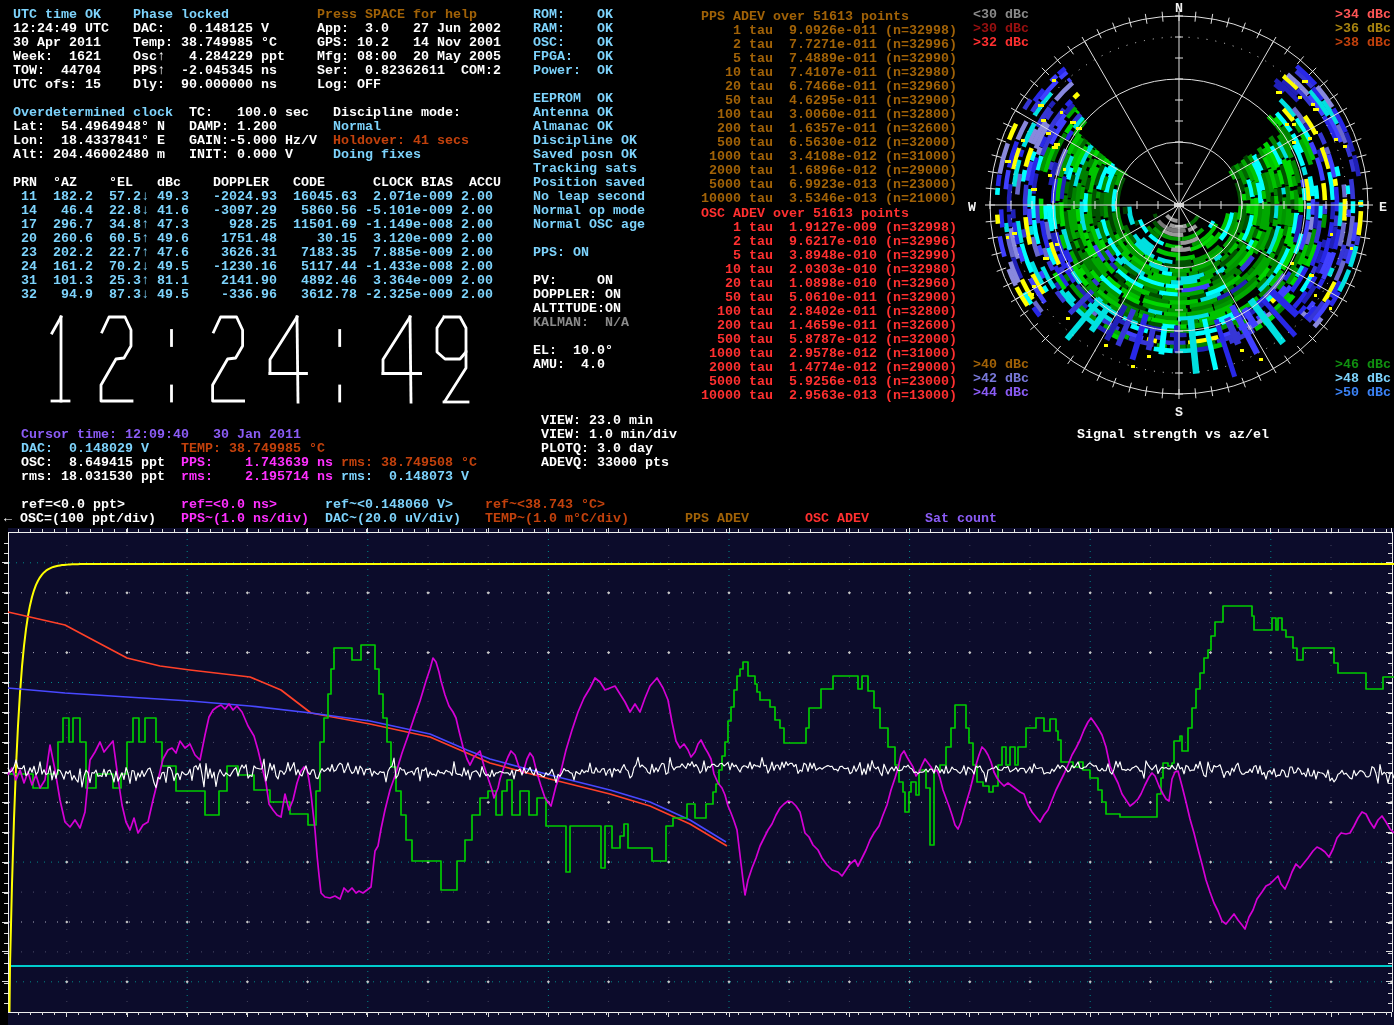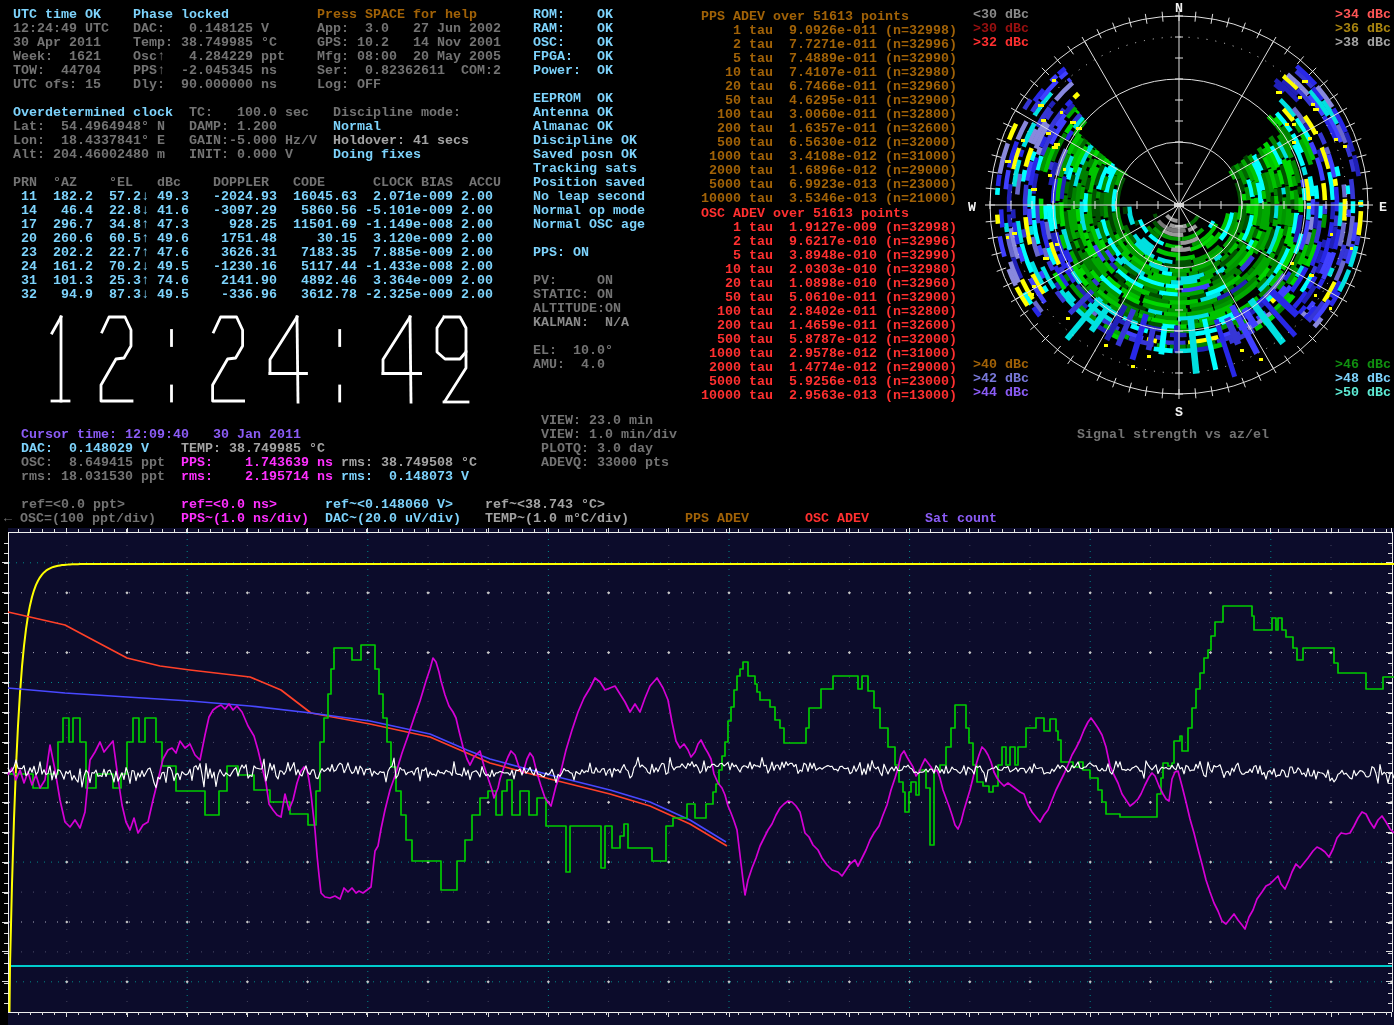--- a/index.html
+++ b/index.html
@@ -1,18 +1,18 @@
 <!DOCTYPE html>
 <html><head><meta charset="utf-8"><style>
 *{margin:0;padding:0}
 html,body{width:1394px;height:1025px;background:#000;overflow:hidden}
 .t{position:absolute;font:bold 13.33px/14px "Liberation Mono",monospace;white-space:pre;letter-spacing:0}
 .t i{font-style:normal}
 .abs{position:absolute}
-.g{color:#7dd3fc}.w{color:#737373}.b{color:#a16207}.y{color:#a3a3a3}.c{color:#8b5cf6}.m{color:#ff30ff}.r{color:#ff3030}.gy{color:#8a8a8a}.dr{color:#9a1010}.oy{color:#a88410}.sal{color:#ff5555}.dg{color:#109010}.lg{color:#5eead4}.sb{color:#7878d8}
+.g{color:#7dd3fc}.w{color:#ffffff}.b{color:#a16207}.y{color:#c2410c}.c{color:#8b5cf6}.m{color:#ff30ff}.r{color:#ff3030}.gy{color:#8a8a8a}.dr{color:#9a1010}.oy{color:#a88410}.sal{color:#ff5555}.dg{color:#109010}.lg{color:#3b82f6}.sb{color:#7878d8}
 .pg{stroke:#e0e0e0;stroke-width:1;fill:none}
 .ptxt{font:bold 13.33px "Liberation Mono",monospace;fill:#f2f2f2}
 </style></head><body>
 <div class="t" style="left:13px;top:8px"><i class="g">UTC time OK</i></div>
 <div class="t" style="left:133px;top:8px"><i class="g">Phase locked</i></div>
 <div class="t" style="left:317px;top:8px"><i class="b">Press SPACE for help</i></div>
 <div class="t" style="left:13px;top:22px"><i class="w">12:24:49 UTC</i></div>
 <div class="t" style="left:133px;top:22px"><i class="w">DAC:   0.148125 V</i></div>
 <div class="t" style="left:317px;top:22px"><i class="w">App:  3.0   27 Jun 2002</i></div>
 <div class="t" style="left:13px;top:36px"><i class="w">30 Apr 2011</i></div>
@@ -39,40 +39,40 @@
 <div class="t" style="left:13px;top:148px"><i class="w">Alt: 204.46002480 m</i></div>
 <div class="t" style="left:189px;top:148px"><i class="w">INIT: 0.000 V</i></div>
 <div class="t" style="left:333px;top:148px"><i class="g">Doing fixes</i></div>
 <div class="t" style="left:13px;top:176px"><i class="w">PRN  °AZ    °EL   dBc    DOPPLER   CODE      CLOCK BIAS  ACCU</i></div>
 <div class="t" style="left:13px;top:190px"><i class="g"> 11  182.2  57.2↓ 49.3   -2024.93  16045.63  2.071e-009 2.00</i></div>
 <div class="t" style="left:13px;top:204px"><i class="g"> 14   46.4  22.8↓ 41.6   -3097.29   5860.56 -5.101e-009 2.00</i></div>
 <div class="t" style="left:13px;top:218px"><i class="g"> 17  296.7  34.8↑ 47.3     928.25  11501.69 -1.149e-008 2.00</i></div>
 <div class="t" style="left:13px;top:232px"><i class="g"> 20  260.6  60.5↑ 49.6    1751.48     30.15  3.120e-009 2.00</i></div>
 <div class="t" style="left:13px;top:246px"><i class="g"> 23  202.2  22.7↑ 47.6    3626.31   7183.35  7.885e-009 2.00</i></div>
 <div class="t" style="left:13px;top:260px"><i class="g"> 24  161.2  70.2↓ 49.5   -1230.16   5117.44 -1.433e-008 2.00</i></div>
-<div class="t" style="left:13px;top:274px"><i class="g"> 31  101.3  25.3↑ 74.6    2141.90   4892.46  3.364e-009 2.00</i></div>
+<div class="t" style="left:13px;top:274px"><i class="g"> 31  101.3  25.3↑ 81.1    2141.90   4892.46  3.364e-009 2.00</i></div>
 <div class="t" style="left:13px;top:288px"><i class="g"> 32   94.9  87.3↓ 49.5    -336.96   3612.78 -2.325e-009 2.00</i></div>
 <div class="t" style="left:533px;top:8px"><i class="g">ROM:    OK</i></div>
 <div class="t" style="left:533px;top:22px"><i class="g">RAM:    OK</i></div>
 <div class="t" style="left:533px;top:36px"><i class="g">OSC:    OK</i></div>
 <div class="t" style="left:533px;top:50px"><i class="g">FPGA:   OK</i></div>
 <div class="t" style="left:533px;top:64px"><i class="g">Power:  OK</i></div>
 <div class="t" style="left:533px;top:92px"><i class="g">EEPROM  OK</i></div>
 <div class="t" style="left:533px;top:106px"><i class="g">Antenna OK</i></div>
 <div class="t" style="left:533px;top:120px"><i class="g">Almanac OK</i></div>
 <div class="t" style="left:533px;top:134px"><i class="g">Discipline OK</i></div>
 <div class="t" style="left:533px;top:148px"><i class="g">Saved posn OK</i></div>
 <div class="t" style="left:533px;top:162px"><i class="g">Tracking sats</i></div>
 <div class="t" style="left:533px;top:176px"><i class="g">Position saved</i></div>
 <div class="t" style="left:533px;top:190px"><i class="g">No leap second</i></div>
 <div class="t" style="left:533px;top:204px"><i class="g">Normal op mode</i></div>
 <div class="t" style="left:533px;top:218px"><i class="g">Normal OSC age</i></div>
 <div class="t" style="left:533px;top:246px"><i class="g">PPS: ON</i></div>
 <div class="t" style="left:533px;top:274px"><i class="w">PV:     ON</i></div>
-<div class="t" style="left:533px;top:288px"><i class="w">STATIC: ON</i></div>
+<div class="t" style="left:533px;top:288px"><i class="w">DOPPLER: ON</i></div>
 <div class="t" style="left:533px;top:302px"><i class="w">ALTITUDE:ON</i></div>
 <div class="t" style="left:533px;top:316px"><i class="gy">KALMAN:  N/A</i></div>
 <div class="t" style="left:533px;top:344px"><i class="w">EL:  10.0°</i></div>
 <div class="t" style="left:533px;top:358px"><i class="w">AMU:  4.0</i></div>
 <div class="t" style="left:701px;top:10px"><i class="b">PPS ADEV over 51613 points</i></div>
 <div class="t" style="left:701px;top:24px"><i class="b">    1 tau  9.0926e-011 (n=32998)</i></div>
 <div class="t" style="left:701px;top:38px"><i class="b">    2 tau  7.7271e-011 (n=32996)</i></div>
 <div class="t" style="left:701px;top:52px"><i class="b">    5 tau  7.4889e-011 (n=32990)</i></div>
 <div class="t" style="left:701px;top:66px"><i class="b">   10 tau  7.4107e-011 (n=32980)</i></div>
 <div class="t" style="left:701px;top:80px"><i class="b">   20 tau  6.7466e-011 (n=32960)</i></div>

